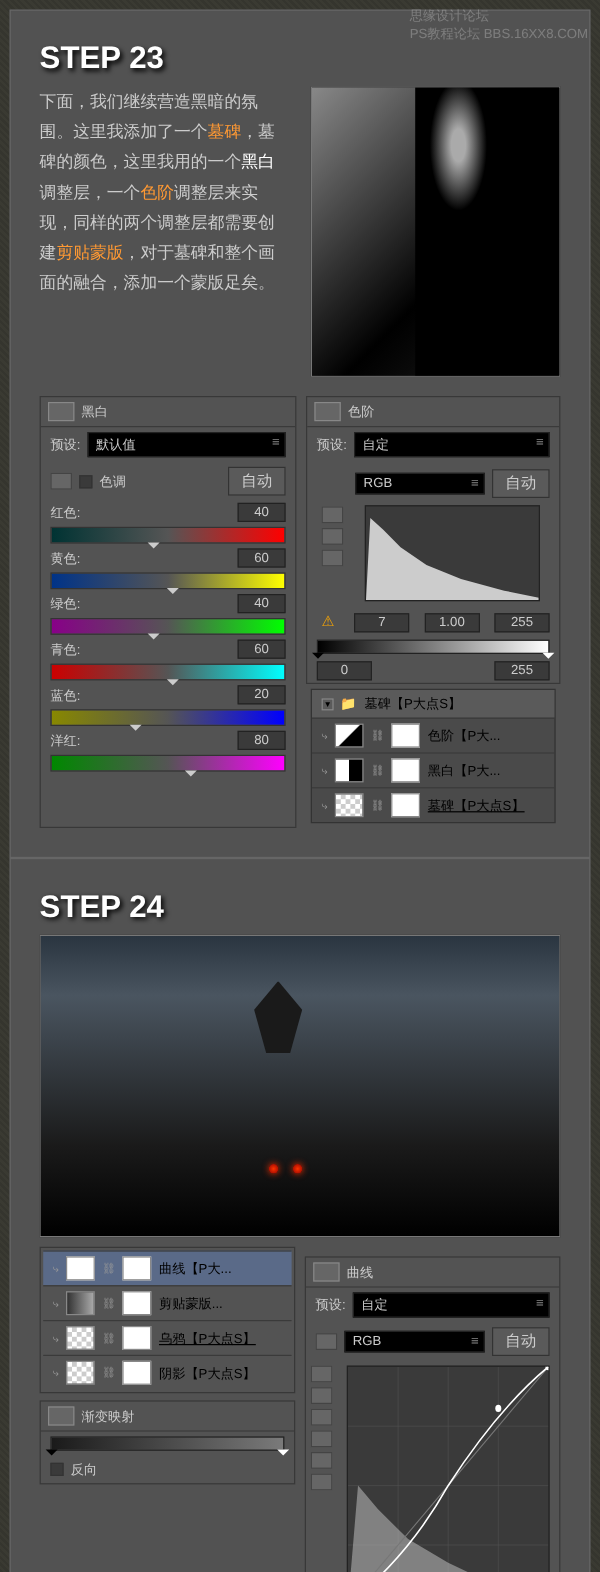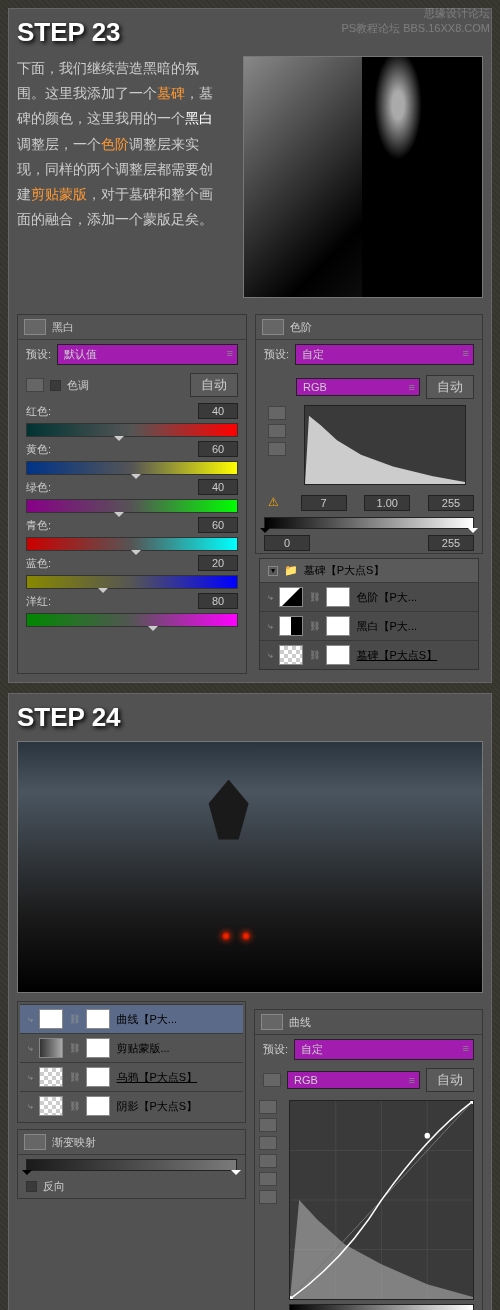--- a/index.html
+++ b/index.html
@@ -1,36 +1,36 @@
 <!DOCTYPE html>
 <html><head>
 <meta charset="utf-8">
 <style>
 *{margin:0;padding:0;box-sizing:border-box;font-family:"Microsoft YaHei",sans-serif}
 body{background:#2a2a2a;width:500px}
 .wrap{background:repeating-linear-gradient(45deg,#3a3a32,#3a3a32 2px,#35352e 2px,#35352e 4px);padding:8px}
-.panel{background:#525252;padding:8px;border:1px solid #666;margin-bottom:10px}
+.panel{background:#525252;padding:24px;border:1px solid #666;}
 .step-hdr{color:#fff;font-size:26px;font-weight:bold;text-shadow:2px 2px 4px #000;margin-bottom:8px}
 .row1{display:flex;gap:26px}
 .desc{flex:0 0 200px;color:#ccc;font-size:14px;line-height:1.8}
 .hl-y{color:#ff9933}
 .hl-w{color:#fff}
 .img-box{flex:1;background:#000;border:1px solid #777}
 .img23{height:240px;background:linear-gradient(135deg,#888 0%,#444 30%,#000 60%,#222 100%);position:relative}
 .img23::after{content:"";position:absolute;right:0;top:0;width:120px;height:100%;background:radial-gradient(ellipse at 30% 20%,#aaa 5%,#000 20%)}
 .img24{height:250px;background:linear-gradient(180deg,#2a3540 0%,#4a5560 20%,#1a1a1a 70%,#000 100%);position:relative}
 .img24::before{content:"";position:absolute;left:40%;top:15%;width:50px;height:60px;background:#1a1a1a;clip-path:polygon(30% 100%,10% 40%,50% 0%,90% 40%,70% 100%)}
 .eyes{position:absolute;left:44%;bottom:20%;width:40px;height:10px}
 .eyes::before,.eyes::after{content:"";position:absolute;width:8px;height:8px;background:radial-gradient(circle,#ff3300,#880000);border-radius:50%;box-shadow:0 0 6px #ff3300}
 .eyes::after{left:20px}
 .ps-panel{background:#535353;border:1px solid #383838;color:#ccc;font-size:11px;margin-top:8px}
 .ps-hdr{display:flex;align-items:center;padding:4px 6px;border-bottom:1px solid #3a3a3a;gap:6px}
 .ps-hdr .ico{width:22px;height:16px;background:#666;border:1px solid #888;display:inline-block}
 .ps-row{display:flex;align-items:center;padding:4px 8px;gap:6px}
-.sel{background:#a21caf;border:1px solid #222;padding:2px 6px;flex:1;font-size:11px;color:#ccc;position:relative}
+.sel{background:#000000;border:1px solid #222;padding:2px 6px;flex:1;font-size:11px;color:#ccc;position:relative}
 .sel::after{content:"≡";position:absolute;right:4px;color:#888}
 .btn{background:#5a5a5a;border:1px solid #333;padding:2px 10px;font-size:13px;color:#ccc}
 .slider-row{display:flex;align-items:center;padding:2px 8px;gap:6px}
 .slider-lbl{width:36px;font-size:11px}
 .slider-trk{flex:1;height:14px;position:relative;border:1px solid #333}
 .slider-trk::after{content:"";position:absolute;top:100%;left:var(--p,50%);margin-left:-5px;border:5px solid transparent;border-top-color:#ccc}
 .slider-val{width:40px;background:#3a3a3a;border:1px solid #222;text-align:center;font-size:11px;padding:1px}
 .red-trk{background:linear-gradient(90deg,#003333,#555,#ff0000)}
 .yel-trk{background:linear-gradient(90deg,#003388,#555,#ffff00)}
 .grn-trk{background:linear-gradient(90deg,#880088,#555,#00ff00)}
@@ -58,21 +58,21 @@
 .thumb.chk-p{background:repeating-conic-gradient(#ccc 0 25%,#fff 0 50%) 0 0/8px 8px}
 .thumb.grd{background:linear-gradient(90deg,#333,#aaa)}
 .thumb.curv{background:#fff}
 .link{font-size:9px;color:#999}
 .tool-col{display:flex;flex-direction:column;gap:4px;padding:4px}
 .tool-ico{width:18px;height:14px;background:#666;border:1px solid #444}
 .left-col{flex:0 0 240px}
 .right-col{flex:1}
 .curve-box{height:200px;background:#3a3a3a;border:1px solid #222;margin:4px 8px;position:relative}
 .curve-box svg{width:100%;height:100%}
-.wm{position:absolute;top:6px;right:10px;color:rgba(255,255,255,0.25);font-size:11px;text-align:right;pointer-events:none}
+.wm{position:absolute;top:6px;right:10px;color:rgba(255,255,255,0.25);font-size:11px;pointer-events:none}
 .split{display:flex;gap:8px;margin-top:8px}
 .split>div{flex:1}
 .warn{color:#ffaa00;font-size:12px;padding:0 4px}
 .layer-panel-sm{background:#535353;border:1px solid #383838;padding:2px}
 </style>
 </head>
 <body>
 
 <div class="wrap">
 <div class="wm">

